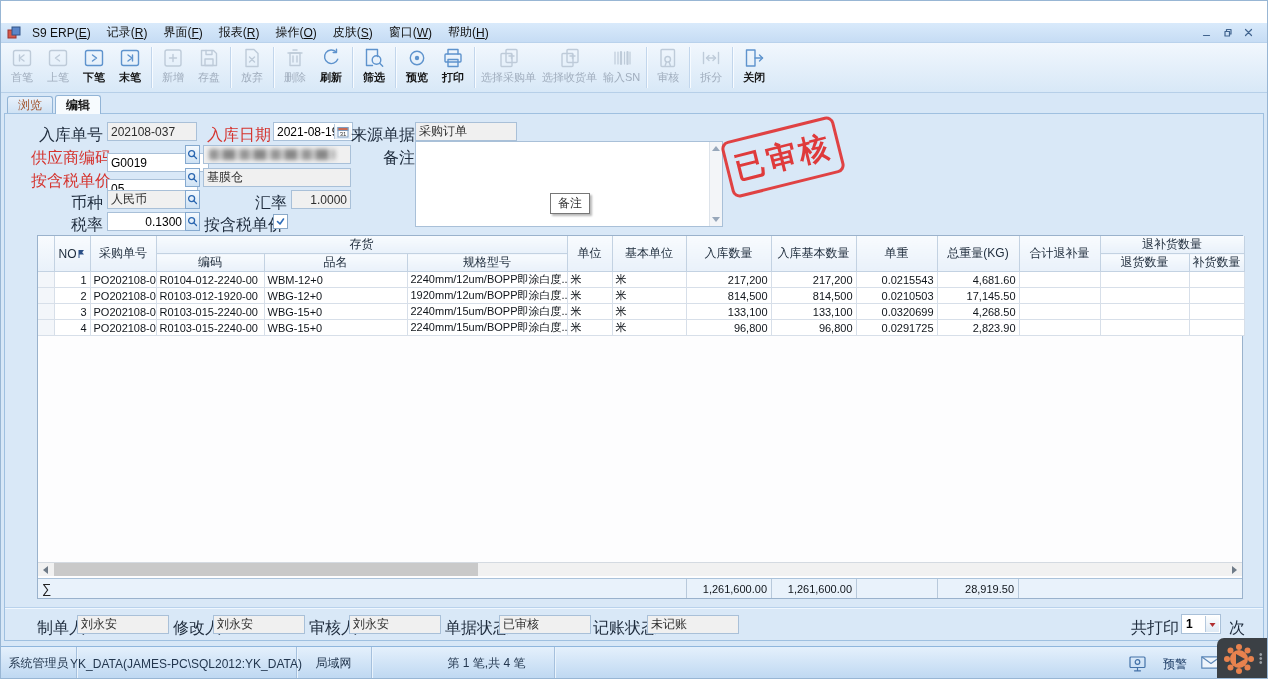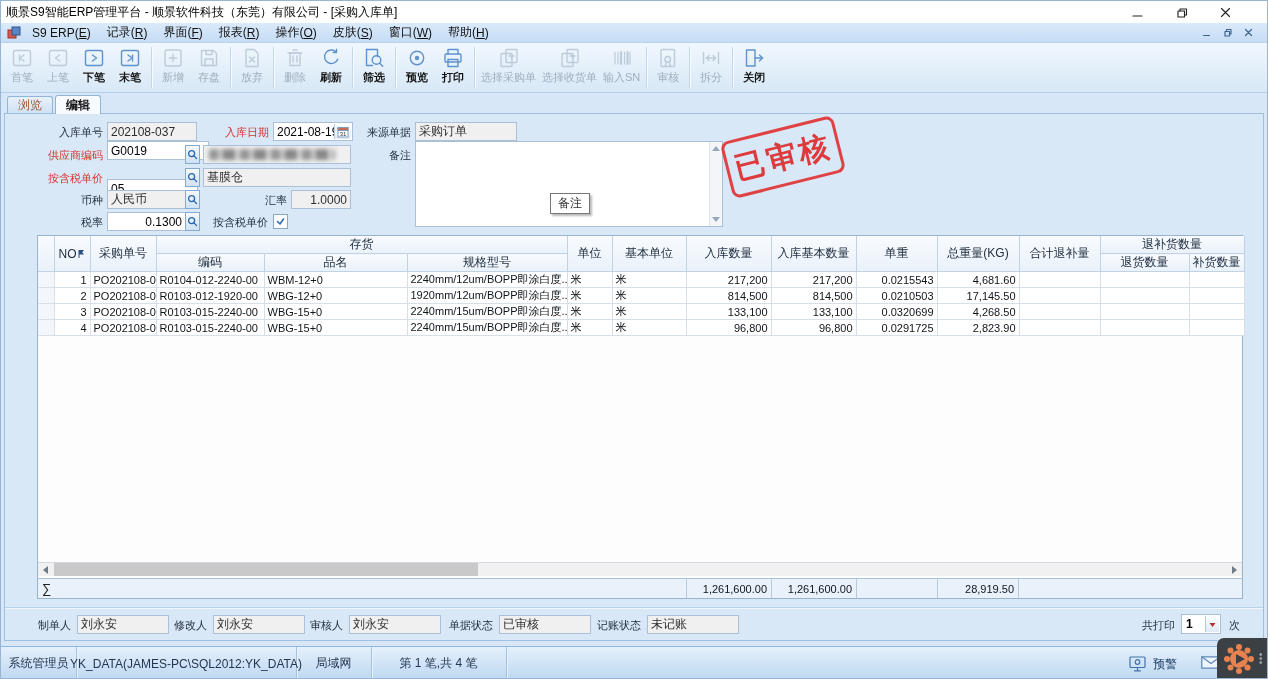--- a/index.html
+++ b/index.html
@@ -28,21 +28,21 @@
   .tb-btn.disabled .tlabel{color:#a0adbd;}
   .tb-sep{width:1px;background:#c2d6ec;margin:4px 3px;box-shadow:1px 0 0 #f7fbff;}
   
   .client{position:absolute;left:0;top:92px;width:1268px;height:553px;background:#d7e7f7;}
   .panel{position:absolute;left:3px;top:20px;width:1260px;height:528px;border:1px solid #9fc0e0;background:#d9e8f7;box-sizing:border-box;}
   .tabstrip{position:absolute;left:6px;top:2px;height:19px;display:flex;align-items:center;z-index:3;}
   .tab{display:inline-flex;align-items:center;padding:0 10px;font-size:12px;height:16px;
     border:1px solid #92b4d6;border-bottom:none;border-radius:3px 3px 0 0;
     background:linear-gradient(#e8f1fb,#cfe2f4);color:#a2552e;margin-right:2px;}
   .tab.active{background:#f7fbfe;color:#141414;font-weight:bold;height:18px;}
-  .flabel{position:absolute;font-size:11px;color:#1e2b3c;text-align:right;white-space:nowrap;}
+  .flabel{position:absolute;font-size:16px;color:#1e2b3c;text-align:right;white-space:nowrap;}
   .flabel.red{color:#d5342f;}
   .fbox{position:absolute;height:19px;border:1px solid #a9c0d8;background:#fff;font-size:12px;color:#000;
     display:flex;align-items:center;padding:0 3px;box-sizing:border-box;white-space:nowrap;overflow:hidden;}
   .fbox.ro{background:#f0f0f0;color:#2e2e2e;}
   .fbox.right{justify-content:flex-end;}
   .lk-btn{position:absolute;width:15px;height:19px;border:1px solid #85a9cf;background:linear-gradient(#f4f9fe,#cfe2f4);
     display:flex;align-items:center;justify-content:center;box-sizing:border-box;}
   .cal-btn{position:absolute;right:1px;top:1px;width:16px;height:15px;display:flex;align-items:center;justify-content:center;
     background:linear-gradient(#fdfefe,#e4edf7);border-left:1px solid #b5c9de;}
   .redact{display:block;height:11px;width:126px;margin-left:2px;border-radius:2px;filter:blur(2px);
@@ -77,55 +77,34 @@
   .sum-sigma{position:absolute;left:4px;top:2px;font-size:13px;color:#222;}
   .sumcell{position:absolute;top:0;height:19px;border-left:1px solid #b8c9db;display:flex;align-items:center;
     justify-content:flex-end;padding-right:4px;box-sizing:border-box;}
   .sumcell.last{border-right:1px solid #b8c9db;}
   .footer-sep{position:absolute;left:4px;top:514px;width:1258px;height:1px;background:#b9d2ec;box-shadow:0 1px 0 #f0f7fe;}
   
   .statusbar{position:absolute;left:0;top:645px;width:1268px;height:34px;background:linear-gradient(#e4f0fc,#bdd7f1);
     border-top:1px solid #8fb6dd;box-sizing:border-box;font-size:12px;color:#23374f;}
   .seg{position:absolute;top:0;height:100%;display:flex;align-items:center;justify-content:center;
     border-right:1px solid #a5c0dd;box-shadow:1px 0 0 #e9f3fc;white-space:nowrap;}
-  .alert-btn{position:absolute;left:1128px;top:5px;height:24px;display:flex;align-items:center;gap:6px;color:#1d3c66;}
+  .alert-btn{position:absolute;left:1128px;top:5px;height:24px;display:flex;align-items:center;gap:16px;color:#1d3c66;}
   .env-icon{position:absolute;left:1200px;top:9px;}
   .widget{position:absolute;left:1216px;top:637px;width:52px;height:42px;background:#3b4045;border-radius:7px 0 0 0;
     display:flex;align-items:center;z-index:9;}
   .widget .dots{color:#9aa0a6;font-size:10px;line-height:4px;margin-left:3px;letter-spacing:0;}
   .print-input{position:absolute;height:20px;border:1px solid #a9c0d8;background:#fff;font-size:12px;font-weight:bold;
     display:flex;align-items:center;padding:0 4px;box-sizing:border-box;}
   .spin-btn{position:absolute;right:1px;top:1px;width:13px;height:16px;background:linear-gradient(#fdfefe,#dfeaf5);
     border-left:1px solid #b5c9de;display:flex;align-items:center;justify-content:center;}
 </style>
 </head>
 <body>
 
 <div class="window">
-  <div class="titlebar">
-    <span class="title">顺景S9智能ERP管理平台 - 顺景软件科技（东莞）有限公司 - [采购入库单]</span>
-    <div class="win-controls" id="winControls">
-        <div class="win-btn">
-          <svg width="15" height="15" viewBox="0 0 15 15" fill="none" stroke="currentColor" stroke-width="1.1" stroke-linecap="round" stroke-linejoin="round">
-            <path d="M3 11h9"></path>
-          </svg>
-        </div>
-        <div class="win-btn">
-          <svg width="15" height="15" viewBox="0 0 15 15" fill="none" stroke="currentColor" stroke-width="1.1" stroke-linecap="round" stroke-linejoin="round">
-            <path d="M4 6h6.5v6H4z"></path>
-            <path d="M6 6V4h6.5v6h-2"></path>
-          </svg>
-        </div>
-        <div class="win-btn">
-          <svg width="15" height="15" viewBox="0 0 15 15" fill="none" stroke="currentColor" stroke-width="1.1" stroke-linecap="round" stroke-linejoin="round">
-            <path d="M3.5 3.5l8 8m0-8l-8 8"></path>
-          </svg>
-        </div>
-      </div>
-  </div>
   <div class="menubar" id="menubar">
       <span class="app-icon">
         <svg width="14" height="13" viewBox="0 0 14 13">
           <rect x="1" y="4" width="8" height="8" fill="#d65b4a" stroke="#933"></rect>
           <rect x="5" y="1" width="8" height="8" fill="#5b86c9" stroke="#358"></rect>
         </svg>
       </span>
       <div class="menu-item">S9 ERP(<u>E</u>)</div>
       <div class="menu-item">记录(<u>R</u>)</div>
       <div class="menu-item">界面(<u>F</u>)</div>
@@ -349,21 +328,21 @@
         <div class="fbox" style="left: 272px; top: 29px; width: 80px;">2021-08-19<span class="cal-btn">
             <svg width="12" height="12" viewBox="0 0 12 12">
               <rect x="1" y="1.5" width="10" height="9.5" fill="#fff" stroke="#7f9cbd"></rect>
               <rect x="1" y="1.5" width="10" height="3" fill="#c96a52" stroke="#7f9cbd"></rect>
               <text x="6" y="10" font-size="6" text-anchor="middle" fill="#333" font-family="Liberation Sans, sans-serif">31</text>
             </svg>
           </span></div>
         <div class="flabel" style="left: 350px; top: 32px; width: 60px;">来源单据</div>
         <div class="fbox ro" style="left: 414px; top: 29px; width: 102px; font-family: Liberation Mono, monospace;">采购订单</div>
         <div class="flabel red" style="left: 30px; top: 55px; width: 72px;">供应商编码</div>
-        <div class="fbox" style="left: 106px; top: 48px; width: 102px;">G0019</div>
+        <div class="fbox" style="left: 106px; top: 60px; width: 102px;">G0019</div>
         <div class="lk-btn" style="left: 184px; top: 52px;">
           <svg width="11" height="11" viewBox="0 0 11 11" fill="none" stroke="currentColor" stroke-width="1.3" stroke-linecap="round" stroke-linejoin="round">
             <circle cx="4.6" cy="4.6" r="3" stroke="#2a66b0"></circle>
             <path d="M6.9 6.9l2.6 2.6" stroke="#2a66b0"></path>
           </svg>
         </div>
         <div class="fbox ro" style="left: 202px; top: 52px; width: 148px;">
           <span class="redact"></span>
         </div>
         <div class="flabel red" style="left: 30px; top: 78px; width: 72px;">按含税单价</div>
@@ -563,21 +542,21 @@
             </svg>
           </span></div>
         <div class="flabel" style="left: 1228px; top: 525px; width: 20px; text-align: left;">次</div>
       </div>
   </div>
 
   <div class="statusbar" id="statusbar">
       <div class="seg" style="left: 0px; width: 75px; font-family: Liberation Serif, serif;">系统管理员</div>
       <div class="seg" style="left: 75px; width: 220px;">YK_DATA(JAMES-PC\SQL2012:YK_DATA)</div>
       <div class="seg" style="left: 295px; width: 75px;">局域网</div>
-      <div class="seg" style="left: 370px; width: 135px;">第 1 笔,共 4 笔</div>
+      <div class="seg" style="left: 370px; width: 135px; padding-left: 48px;">第 1 笔,共 4 笔</div>
       <div class="alert-btn">
         <svg width="18" height="17" viewBox="0 0 18 17" fill="none" stroke="currentColor" stroke-width="1.2" stroke-linecap="round" stroke-linejoin="round">
           <rect x="1" y="1" width="15" height="10.5" rx="1" stroke="#4472a8"></rect>
           <circle cx="8.5" cy="6" r="2.3" stroke="#4472a8"></circle>
           <path d="M5.5 14.8h6M8.5 11.5v3.3" stroke="#4472a8"></path>
         </svg>
         <span>预警</span>
       </div>
       <div class="env-icon"><svg width="20" height="13" viewBox="0 0 20 13" fill="none" stroke="currentColor" stroke-width="1.2" stroke-linecap="round" stroke-linejoin="round">
           <rect x="0.8" y="0.8" width="18.4" height="11.4" fill="#eef4fb" stroke="#5b87b8"></rect>

